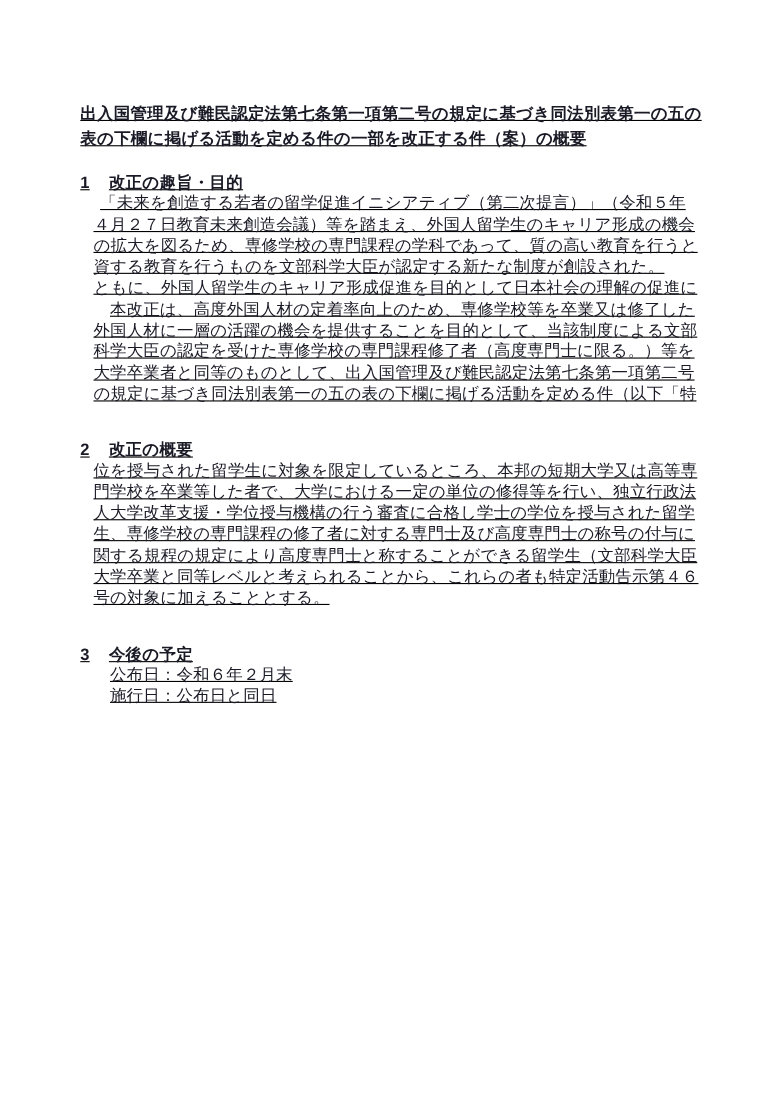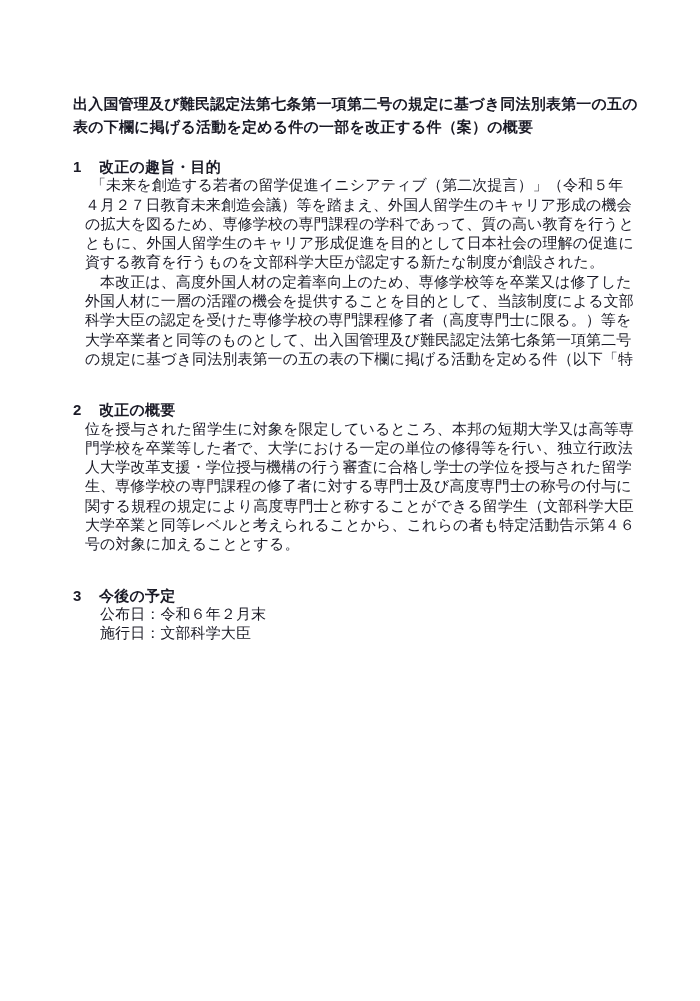--- a/index.html
+++ b/index.html
@@ -6,20 +6,21 @@
     margin: 0;
     padding: 0;
     background: #ffffff;
   }
   .page {
     position: relative;
     width: 700px;
     height: 704px;
     background: #ffffff;
     overflow: hidden;
+    text-decoration: underline;
   }
   .content {
     padding: 92px 55px 0 73px;
     color: #1a1a26;
   }
   
   .doc-title {
     margin: 0 0 19px 0;
     font-family: "Liberation Sans", "DejaVu Sans", sans-serif;
     font-weight: 700;
@@ -71,22 +72,22 @@
 
     <section>
       <div class="sec-heading">
         <span class="sec-num">1</span>
         <span class="sec-title">改正の趣旨・目的</span>
       </div>
       <div class="sec-body">
         <div class="line first-bracket">「未来を創造する若者の留学促進イニシアティブ（第二次提言）」（令和５年</div>
         <div class="line">４月２７日教育未来創造会議）等を踏まえ、外国人留学生のキャリア形成の機会</div>
         <div class="line">の拡大を図るため、専修学校の専門課程の学科であって、質の高い教育を行うと</div>
+        <div class="line">資する教育を行うものを文部科学大臣が認定する新たな制度が創設された。</div>
         <div class="line">ともに、外国人留学生のキャリア形成促進を目的として日本社会の理解の促進に</div>
-        <div class="line">資する教育を行うものを文部科学大臣が認定する新たな制度が創設された。</div>
         <div class="line first">本改正は、高度外国人材の定着率向上のため、専修学校等を卒業又は修了した</div>
         <div class="line">外国人材に一層の活躍の機会を提供することを目的として、当該制度による文部</div>
         <div class="line">科学大臣の認定を受けた専修学校の専門課程修了者（高度専門士に限る。）等を</div>
         <div class="line">大学卒業者と同等のものとして、出入国管理及び難民認定法第七条第一項第二号</div>
         <div class="line">の規定に基づき同法別表第一の五の表の下欄に掲げる活動を定める件（以下「特</div>
       </div>
     </section>
 
     <section>
       <div class="sec-heading">
@@ -104,18 +105,18 @@
       </div>
     </section>
 
     <section>
       <div class="sec-heading">
         <span class="sec-num">3</span>
         <span class="sec-title">今後の予定</span>
       </div>
       <div class="sec-body">
         <div class="line sched">公布日：令和６年２月末</div>
-        <div class="line sched">施行日：文部科学大臣</div>
+        <div class="line sched">施行日：公布日と同日</div>
       </div>
     </section>
 
   </div>
 </div>
 
 </body></html>

